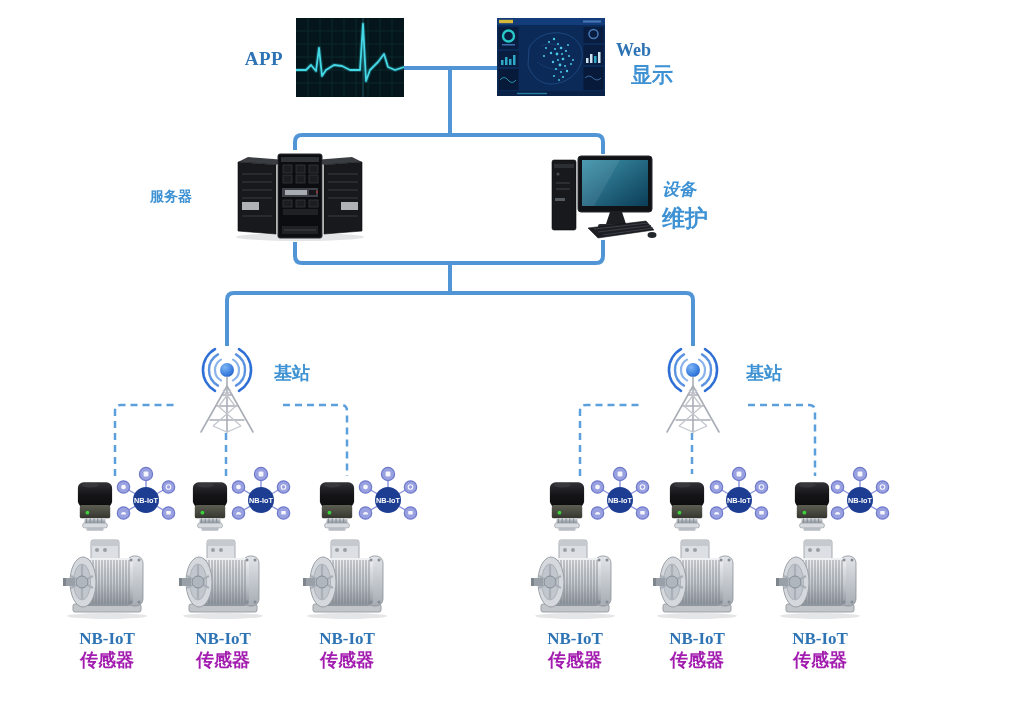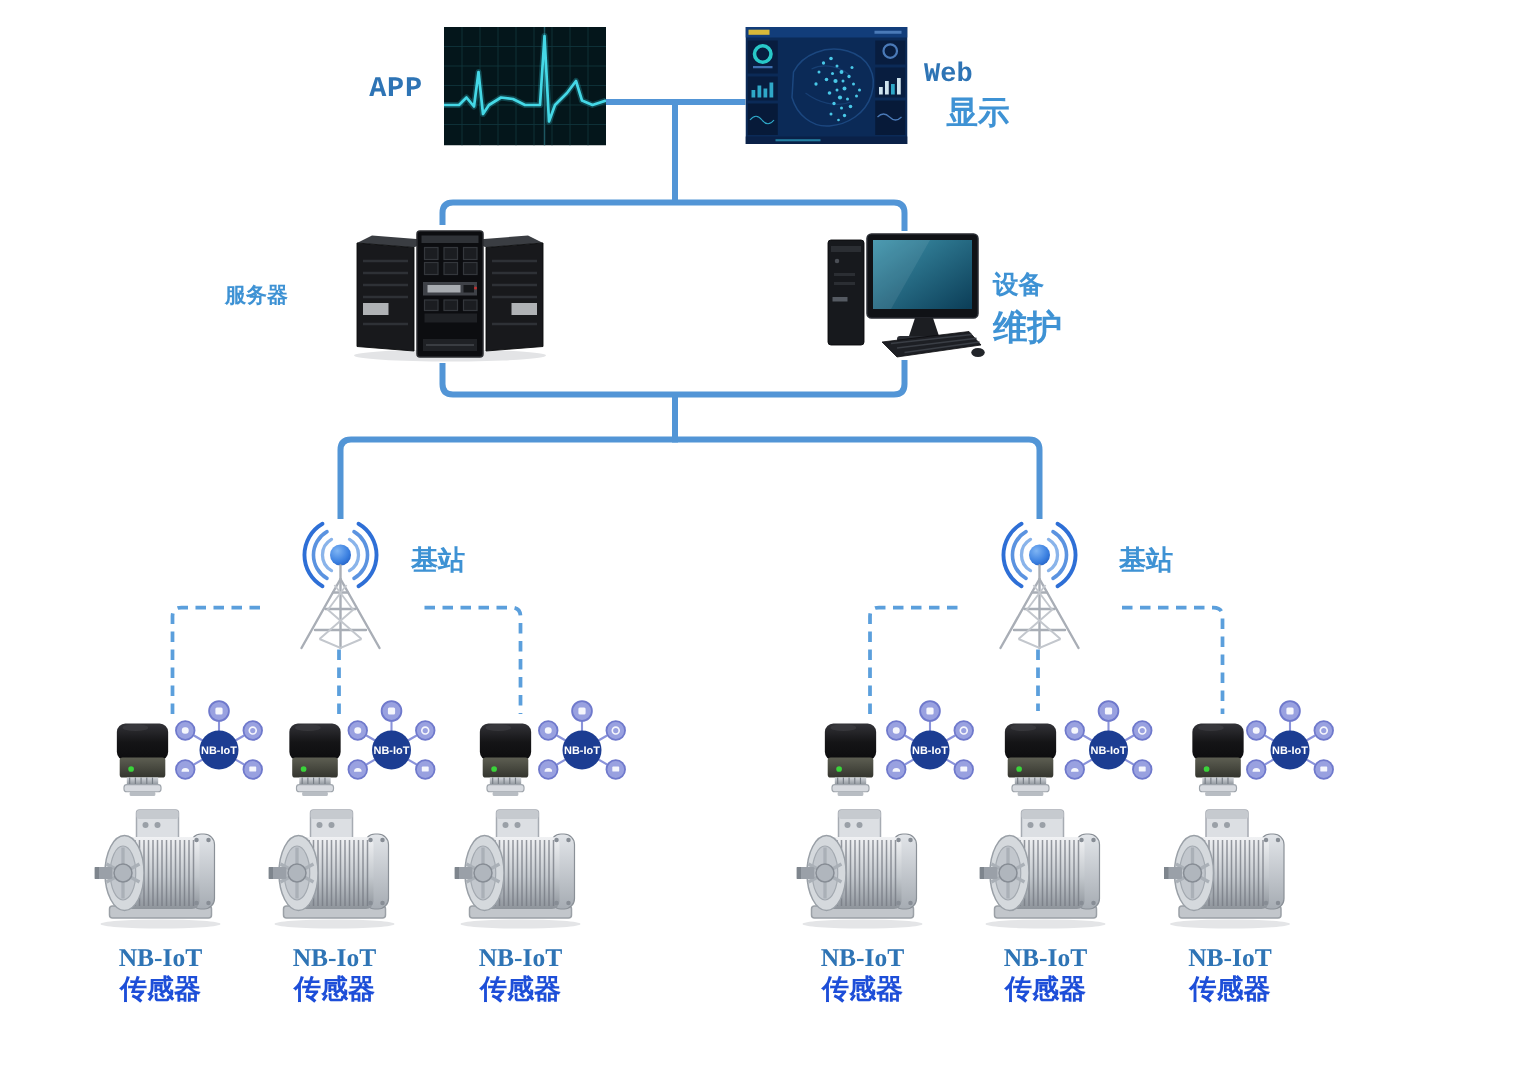--- a/index.html
+++ b/index.html
@@ -1,34 +1,34 @@
 <!DOCTYPE html>
 <html><head>
 <meta charset="utf-8">
 <style>
   html,body{margin:0;padding:0;background:#fff;}
   .canvas{position:relative;width:1014px;height:720px;background:#fff;overflow:hidden;
           font-family:"Liberation Sans",sans-serif;}
   .overlay{position:absolute;left:0;top:0;width:1014px;height:720px;pointer-events:none;}
   .abs{position:absolute;}
   .lbl-cjk{font-family:"DejaVu Sans","Liberation Sans",sans-serif;font-weight:bold;color:#3E92D4;}
-  .lbl-serif{font-family:Liberation Mono, monospace;font-weight:bold;color:#2E74B5;}
+  .lbl-serif{font-family:Liberation Serif, serif;font-weight:bold;color:#2E74B5;}
   .app-label{left:228px;top:48px;width:72px;font-size:19px;text-align:center;letter-spacing:.5px;}
   .web-l1{left:616px;top:40px;font-size:18px;text-align:right;}
   .web-l2{left:615px;top:61px;font-size:21px;margin-left:16px;}
   .srv-label{left:150px;top:188px;font-size:14px;}
-  .dev-l1{left:662px;top:178px;font-size:17px;}
+  .dev-l1{left:662px;top:178px;font-size:17px;font-style:italic;}
   .dev-l2{left:662px;top:203px;font-size:23px;}
   .bs-label{font-size:18px;top:361px;}
   .bs-label.b1{left:274px;} .bs-label.b2{left:746px;}
   .unit-label{top:629px;width:120px;text-align:center;line-height:20px;}
   .unit-label .l1{font-family:"Liberation Serif","DejaVu Serif",serif;font-weight:bold;
                   color:#2E74B5;font-size:17px;display:block;}
   .unit-label .l2{font-family:"DejaVu Sans","Liberation Sans",sans-serif;font-weight:bold;
-                  color:#1d4ed8;font-size:18px;display:block;line-height:22px;}
+                  color:#a21caf;font-size:18px;display:block;line-height:22px;}
   .ul1{left:47px;} .ul2{left:163px;} .ul3{left:287px;}
   .ul4{left:515px;} .ul5{left:637px;} .ul6{left:760px;}
   .sensor{width:38px;height:52px;top:480px;}
   .s1{left:76px;} .s2{left:191px;} .s3{left:318px;}
   .s4{left:548px;} .s5{left:668px;} .s6{left:793px;}
   .molecule{width:68px;height:68px;top:466px;}
   .m1{left:112px;} .m2{left:227px;} .m3{left:354px;}
   .m4{left:586px;} .m5{left:705px;} .m6{left:826px;}
   .motor{width:88px;height:82px;top:538px;}
   .mo1{left:63px;} .mo2{left:179px;} .mo3{left:303px;}

